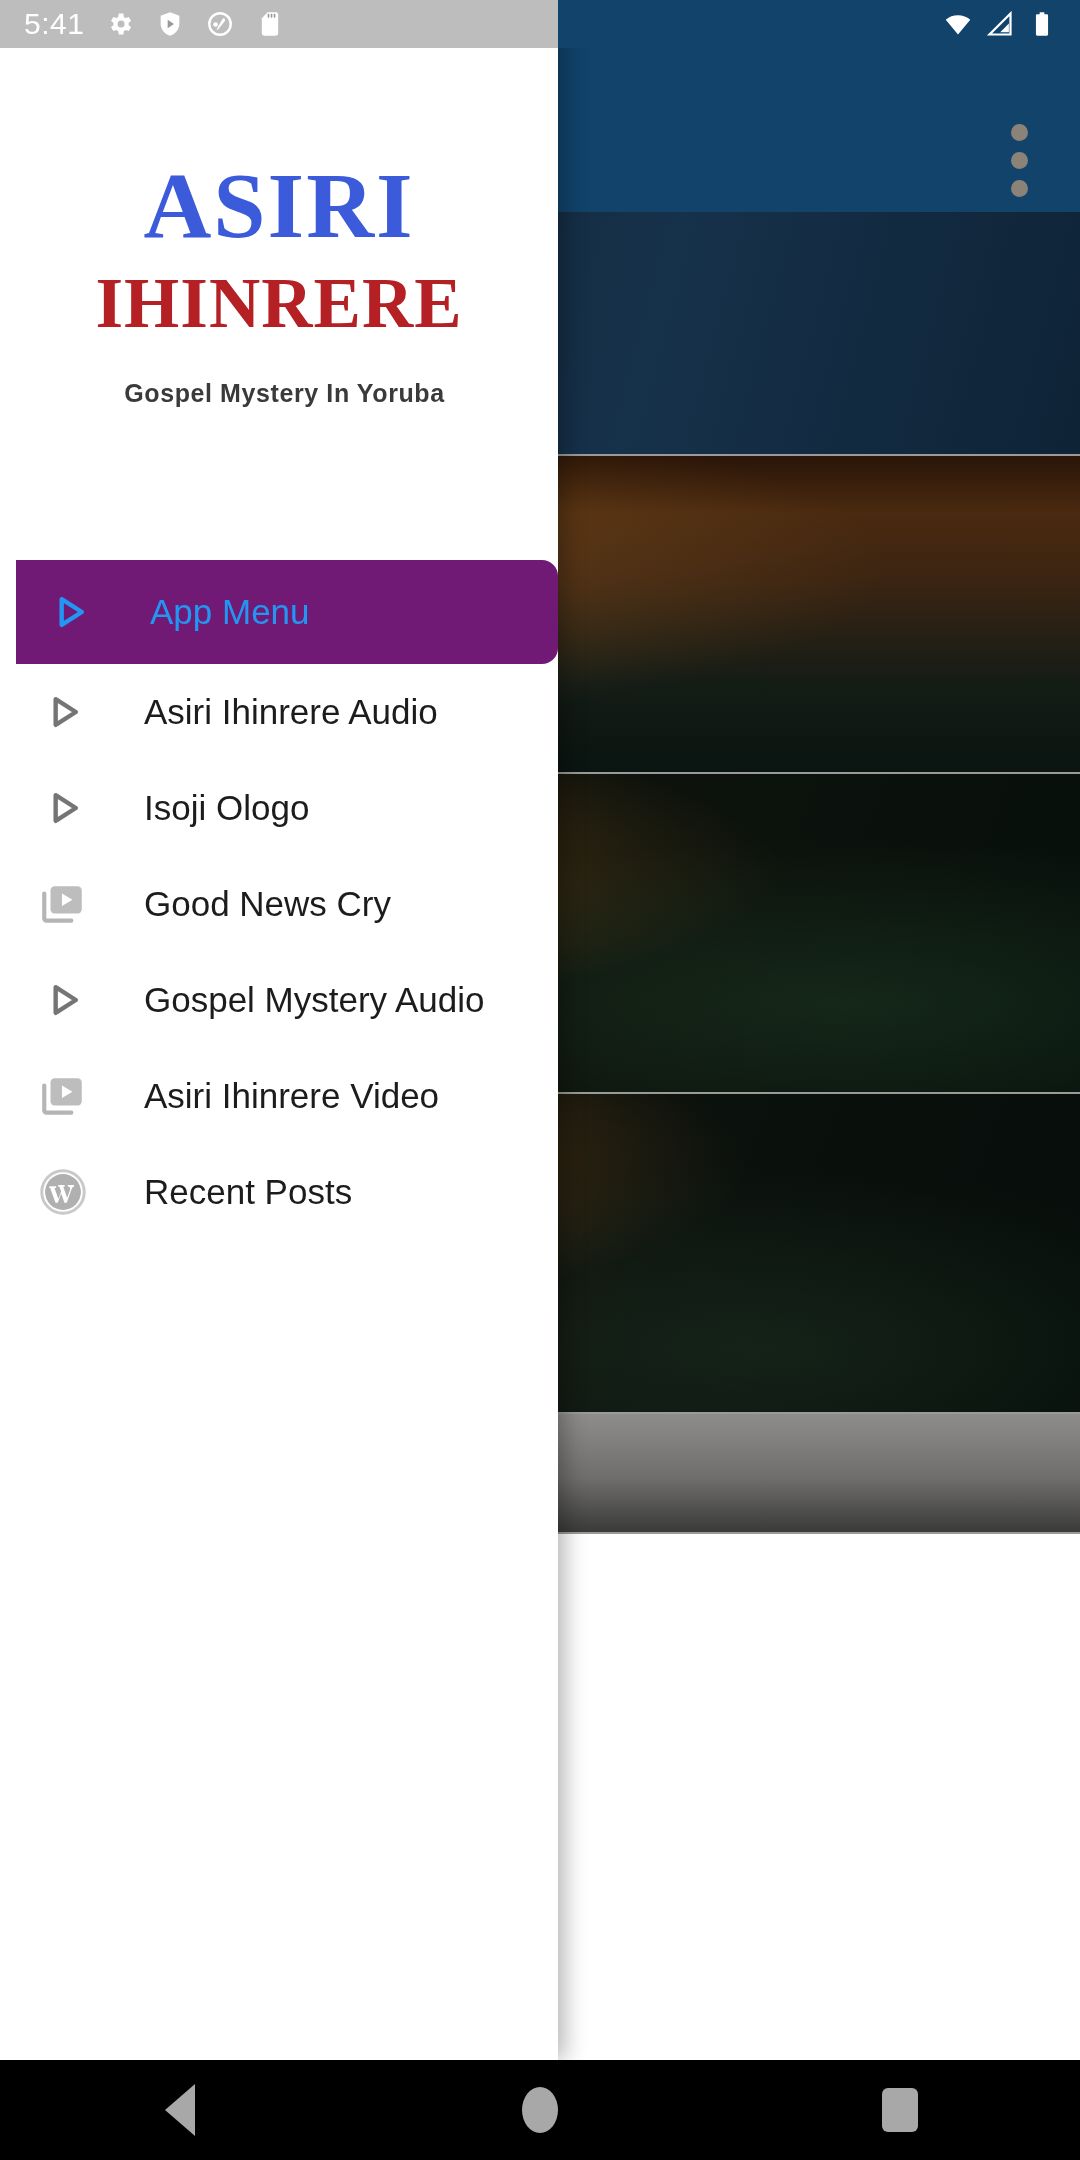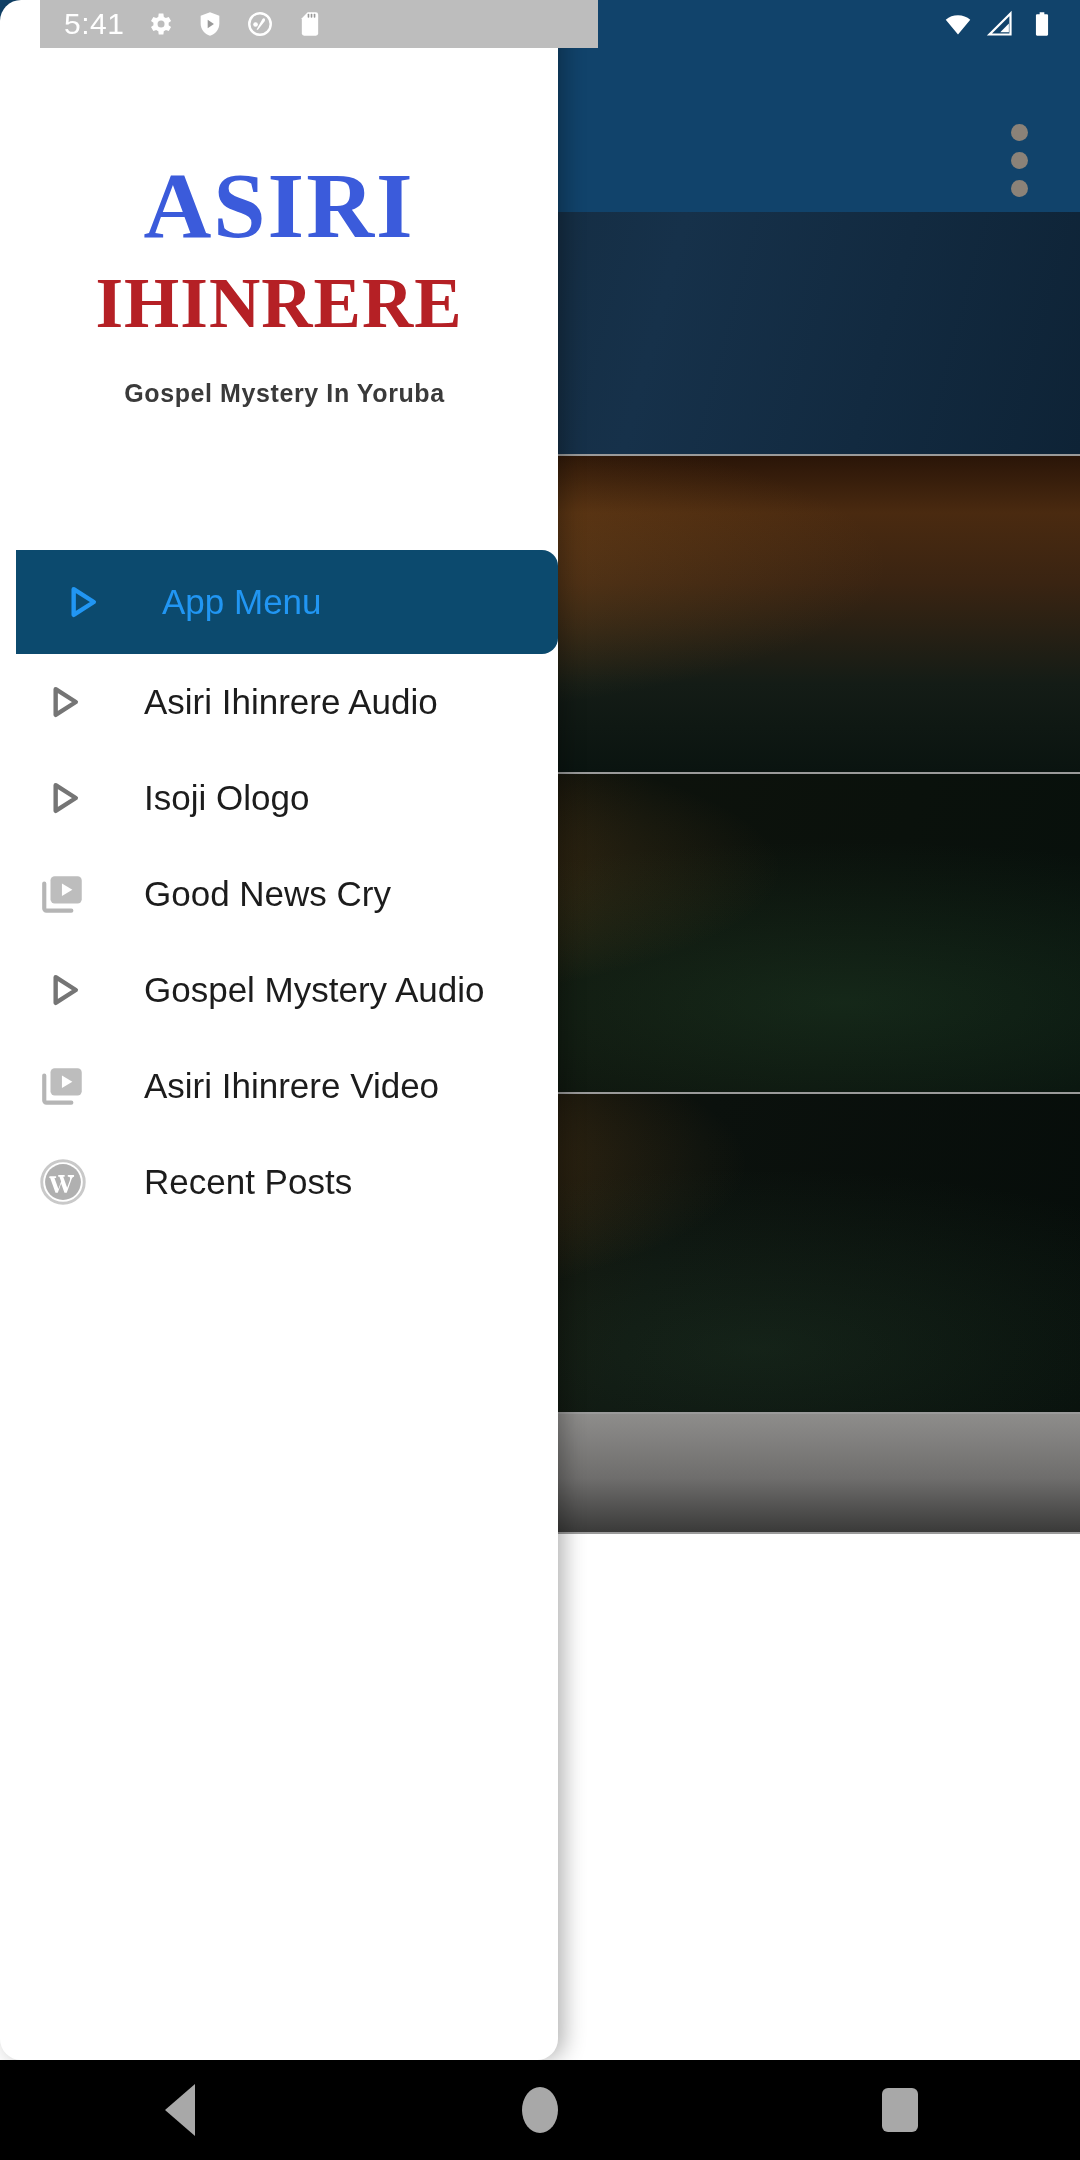--- a/index.html
+++ b/index.html
@@ -58,40 +58,39 @@
   .c5 { height:120px; background:linear-gradient(180deg,#8e8d8b 0%,#6e6d6c 55%,#3a3a39 100%); }
   .c5 .snippet {
     position:absolute; left:96px; top:22px;
     font-family:"Liberation Serif", serif; font-size:40px; color:#1a1a1a;
     letter-spacing:.5px;
   }
 
   
   .statusbar {
     position:absolute; top:0; left:0; right:0; height:48px; z-index:40;
-    display:flex; align-items:center;margin-left:40px;
+    display:flex; align-items:center;
   }
   .sb-left {
     width:558px; height:48px; background:#bdbdbd;
     display:flex; align-items:center; gap:22px; padding-left:24px;
   }
   .sb-right {
     flex:1; height:48px; background:#11436b;
     display:flex; align-items:center; justify-content:flex-end; gap:14px; padding-right:24px;
   }
   .sb-time { font-size:30px; color:#fff; letter-spacing:.5px; line-height:1; }
   .sb-ico { width:28px; height:28px; display:block; }
 
   
   .drawer {
     position:absolute; top:0; left:0; width:558px; height:2060px;
     background:#ffffff; z-index:30;
     box-shadow:6px 0 22px rgba(0,0,0,.30);
     padding-top:48px;
-    border-radius:21px;
   }
   .drawer-header {
     height:470px; display:flex; flex-direction:column;
     align-items:center; justify-content:center; padding:0 20px;
   }
   .logo-asiri {
     font-family:"Liberation Serif", serif; font-weight:bold;
     font-size:94px; color:#3b5bdb; letter-spacing:2px; line-height:1.02;
   }
   .logo-ihinrere {
@@ -107,24 +106,25 @@
     position:relative; display:flex; align-items:center;
     height:96px; padding-left:32px; cursor:pointer;
   }
   .menu-item .icon-wrap {
     width:62px; min-width:62px; display:flex; align-items:center; justify-content:center;
   }
   .menu-item .label {
     margin-left:50px; font-size:35px; color:#1c1c1c; white-space:nowrap;
   }
   .menu-item.active {
-    background:#0c4a6e;
+    background:#701a75;
     border-top-right-radius:16px; border-bottom-right-radius:16px;
-    margin-left:16px; padding-left:34px;
+    margin-left:16px; padding-left:22px;
     height:104px;
+    margin-top:10px;
   }
   .menu-item.active .label { color:#2196f3; }
 
   
   .navbar {
     position:absolute; bottom:0; left:0; right:0; height:100px; background:#000; z-index:50;
     display:flex; align-items:center; justify-content:space-around;
   }
   .nav-btn { width:120px; height:100px; display:flex; align-items:center; justify-content:center; }
   .nav-back { width:0;height:0;border-top:26px solid transparent;border-bottom:26px solid transparent;border-right:30px solid #a8a8a8; }

